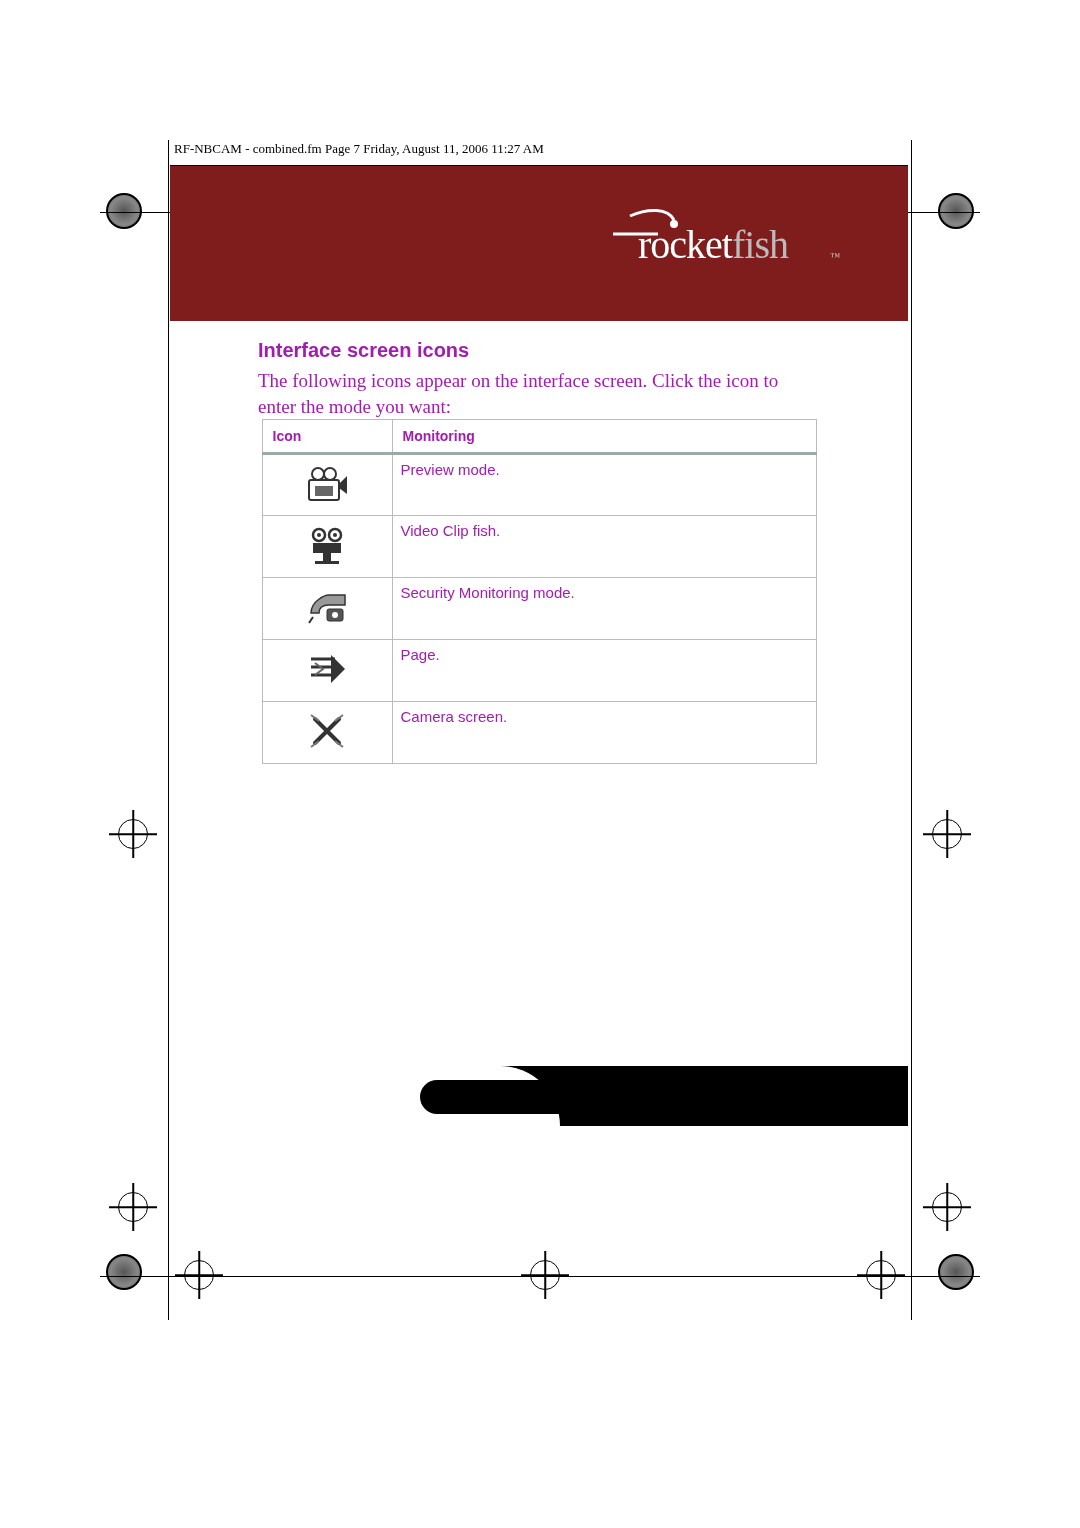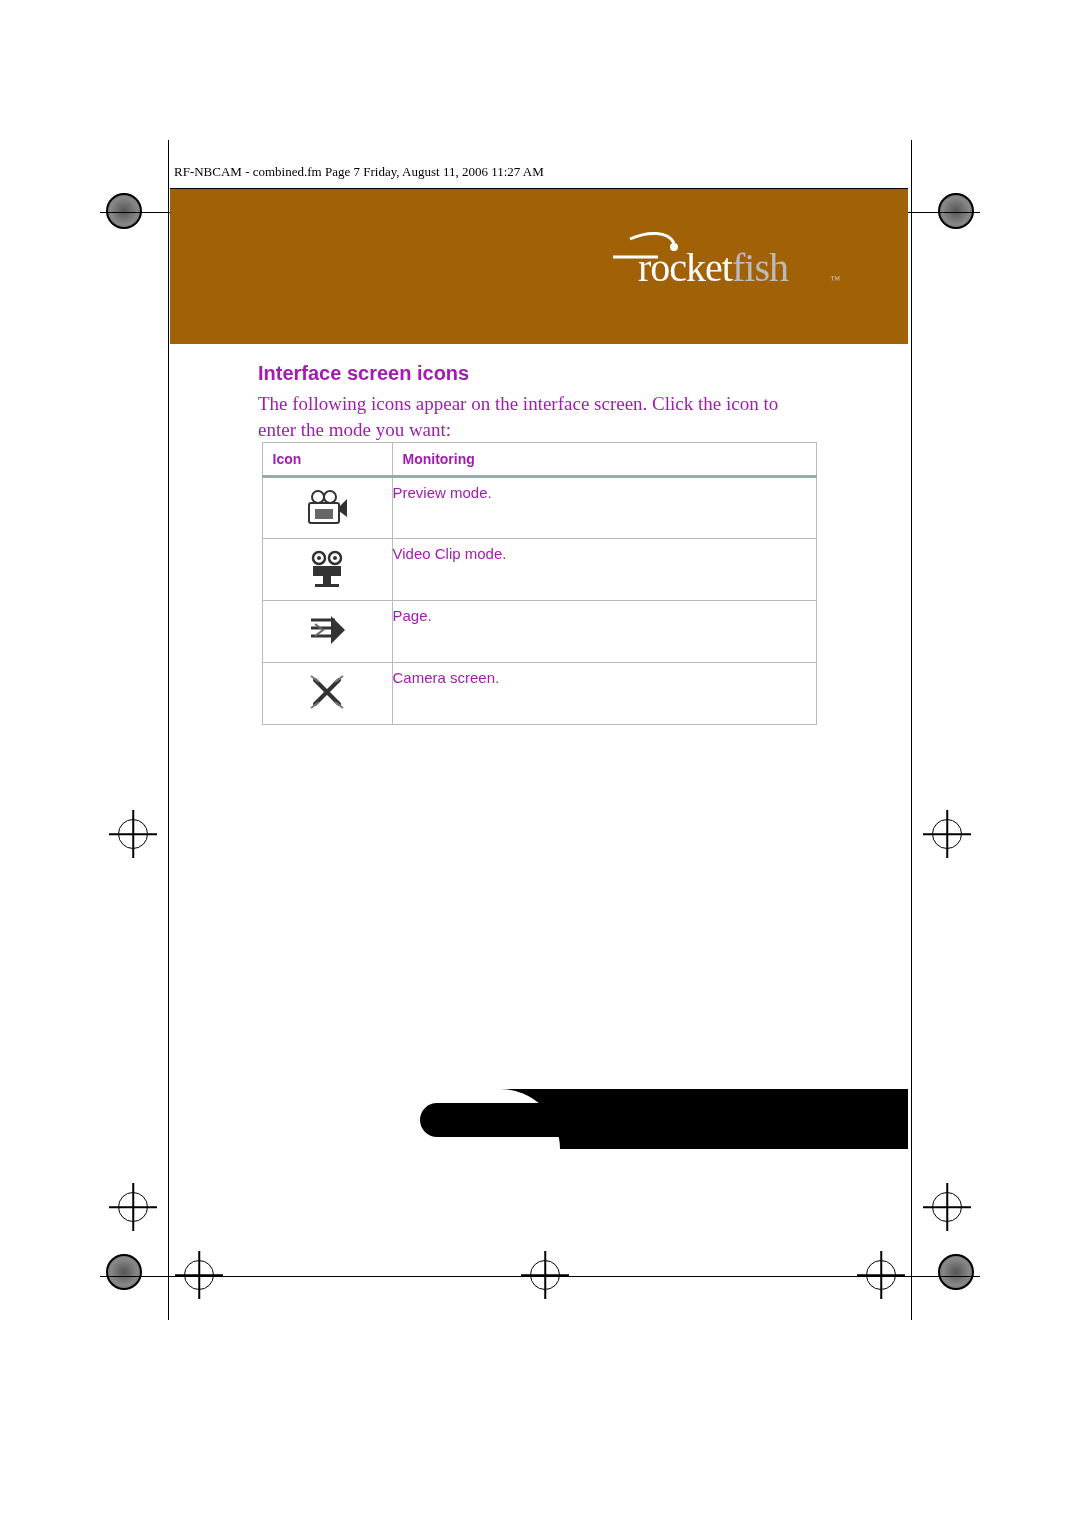--- a/index.html
+++ b/index.html
@@ -33,33 +33,33 @@
     .cross-mark::before { content:''; position:absolute; left:50%; top:-10px; bottom:-10px; width:1.5px; background:#000; transform:translateX(-50%);}
     .cross-mark::after  { content:''; position:absolute; top:50%; left:-10px; right:-10px; height:1.5px; background:#000; transform:translateY(-50%);}
 
     
     .crop-v { position:absolute; width:1px; background:#000; }
     .crop-h { position:absolute; height:1px; background:#000; }
 
     
     .page {
       position: absolute;
-      left: 170px; top: 164px;
+      left: 170px; top: 141px;
       width: 738px; height: 1050px;
     }
 
     .header-line {
       font-size: 13px;
       font-family: 'Times New Roman', serif;
       margin-bottom: 8px;
       padding-left: 4px;
     }
     .header-rule { border-top: 1px solid #000; margin-bottom: 0; }
     .black-bar {
-      background: #a16207;
+      background: #7f1d1d;
       height: 155px;
       position: relative;
     }
 
     
     .logo {
       position: absolute;
       right: 60px; top: 36px;
       color: #fff;
       display: flex;
@@ -92,21 +92,21 @@
     table.icon-table th {
       text-align: left;
       font-weight: 700;
       font-size: 14px;
       padding: 8px 10px 8px 10px;
       border: 1px solid #bbb;
       border-bottom: 3px solid #9aa;
     }
     table.icon-table td {
       border: 1px solid #bbb;
-      padding: 6px 0;
+      padding: 6px 8px;
       font-size: 15px;
       vertical-align: top;
     }
     table.icon-table td.icon-cell {
       width: 130px;
       height: 62px;
       text-align: center;
       vertical-align: middle;
     }
     .icon-svg { width: 44px; height: 40px; }
@@ -220,21 +220,32 @@
             <svg class="icon-svg" viewBox="0 0 44 40">
               <circle cx="14" cy="10" r="6" fill="none" stroke="#333" stroke-width="2.5"></circle>
               <circle cx="30" cy="10" r="6" fill="none" stroke="#333" stroke-width="2.5"></circle>
               <circle cx="14" cy="10" r="2" fill="#333"></circle>
                 <circle cx="30" cy="10" r="2" fill="#333"></circle>
               <rect x="8" y="18" width="28" height="10" fill="#333"></rect>
               <rect x="18" y="28" width="8" height="10" fill="#333"></rect>
               <rect x="10" y="36" width="24" height="3" fill="#333"></rect>
             </svg>
           </td>
-          <td>Video Clip mode.</td>
+          <td>Video Clip fish.</td>
+        </tr>
+        <tr>
+          <td class="icon-cell">
+            <svg class="icon-svg" viewBox="0 0 44 40">
+              <path d="M6 26 C6 14 20 8 24 8 L40 8 L40 18 L24 18 C18 18 14 20 14 26 Z" fill="#999" stroke="#333" stroke-width="1.5"></path>
+              <rect x="22" y="22" width="16" height="12" rx="2" fill="#555" stroke="#333"></rect>
+              <circle cx="30" cy="28" r="3" fill="#fff"></circle>
+              <path d="M8 30 L4 36" stroke="#333" stroke-width="2"></path>
+            </svg>
+          </td>
+          <td>Security Monitoring mode.</td>
         </tr>
         <tr>
           <td class="icon-cell">
             <svg class="icon-svg" viewBox="0 0 44 40">
               <path d="M6 10 H30" stroke="#333" stroke-width="3"></path>
               <path d="M6 18 H30" stroke="#333" stroke-width="3"></path>
               <path d="M6 26 H30" stroke="#333" stroke-width="3"></path>
               <path d="M26 6 L40 20 L26 34 Z" fill="#333"></path>
               <path d="M10 14 L18 20 L10 26" stroke="#666" stroke-width="2" fill="none"></path>
             </svg>

